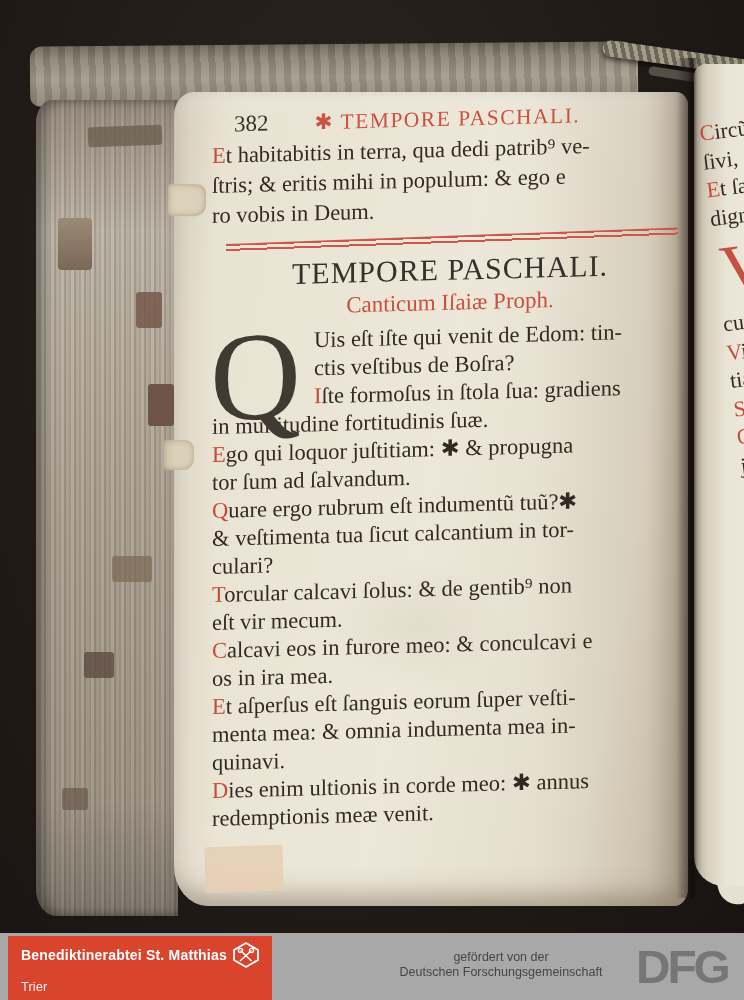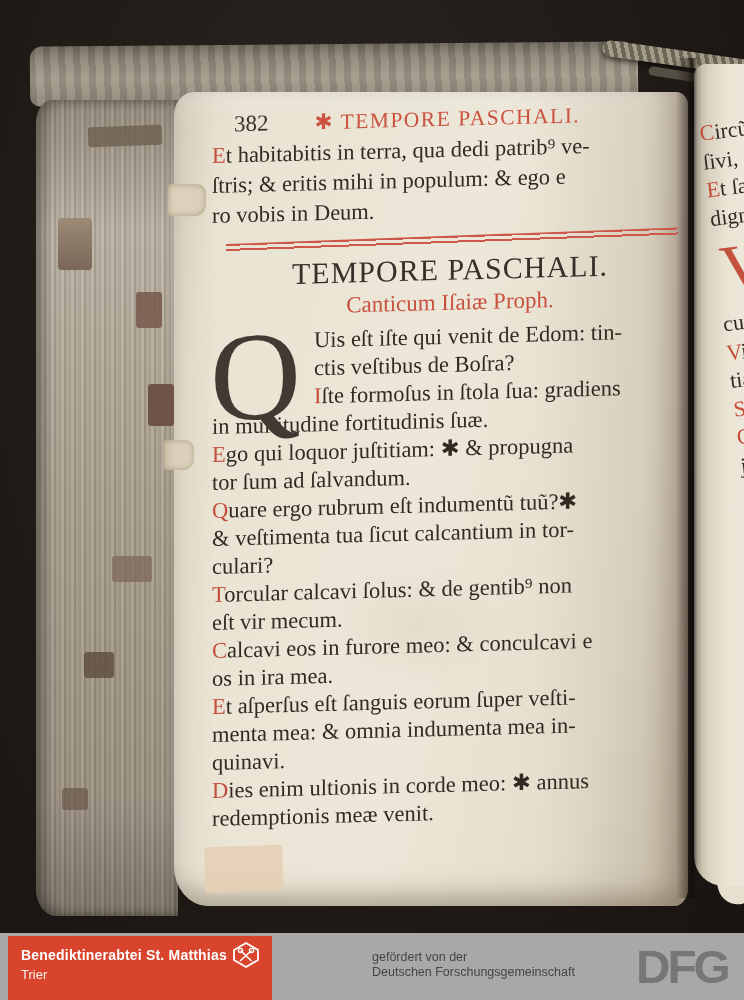--- a/index.html
+++ b/index.html
@@ -89,23 +89,23 @@
   .sliver{position:absolute;left:716px;top:850px;width:28px;height:56px;background:#e6e0d0;
     border-radius:24px 0 0 20px;transform:rotate(-14deg);z-index:1;}
   .stain{position:absolute;left:330px;top:560px;width:170px;height:130px;z-index:3;
     background:radial-gradient(rgba(110,90,60,.07),transparent 70%);}
   
   .footer-band{position:absolute;left:0;top:933px;width:744px;height:67px;background:#a8a8a8;z-index:10;}
   .banner{position:absolute;left:8px;top:3px;width:264px;height:74px;background:#d9442d;
     box-sizing:border-box;padding:11px 0 0 13px;color:#fff;
     font-family:"Liberation Sans","DejaVu Sans",sans-serif;}
   .banner .name{font-size:14px;font-weight:700;letter-spacing:.2px;}
-  .banner .city{font-size:13px;margin-top:4px;color:rgba(255,255,255,.93);}
+  .banner .city{font-size:13px;margin-top:16px;color:rgba(255,255,255,.93);}
   .hex{position:absolute;right:10px;top:5px;width:32px;height:28px;}
-  .funding-text{position:absolute;left:372px;top:17px;width:258px;text-align:left;
+  .funding-text{position:absolute;left:372px;top:17px;width:258px;text-align:center;
     font-family:"Liberation Sans","DejaVu Sans",sans-serif;font-size:12.5px;line-height:15px;color:#454545;}
   .dfg{position:absolute;left:636px;top:11px;font-family:"Liberation Sans","DejaVu Sans",sans-serif;
     font-weight:700;font-size:46px;line-height:1;color:#767676;letter-spacing:-3px;transform:scaleX(1.04);transform-origin:0 0;}
 </style>
 </head>
 <body>
 
 <div>
 
   <div class="top-edge"></div>

